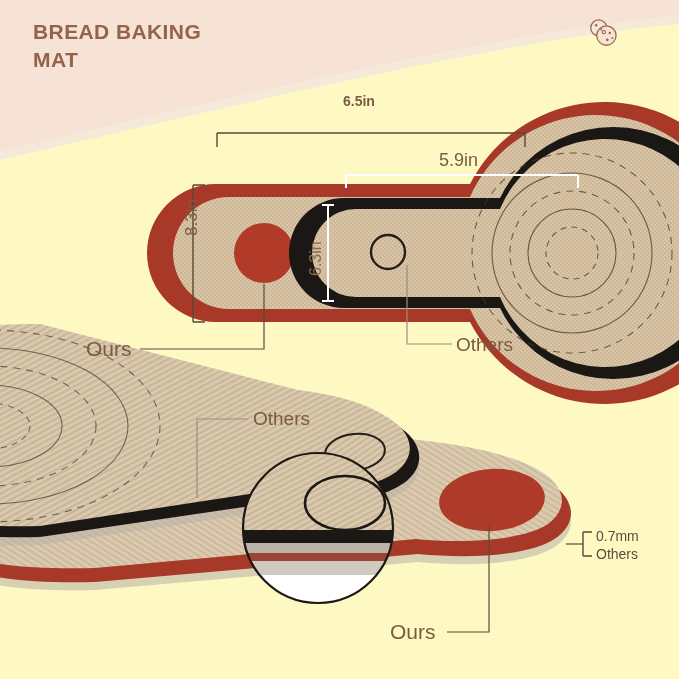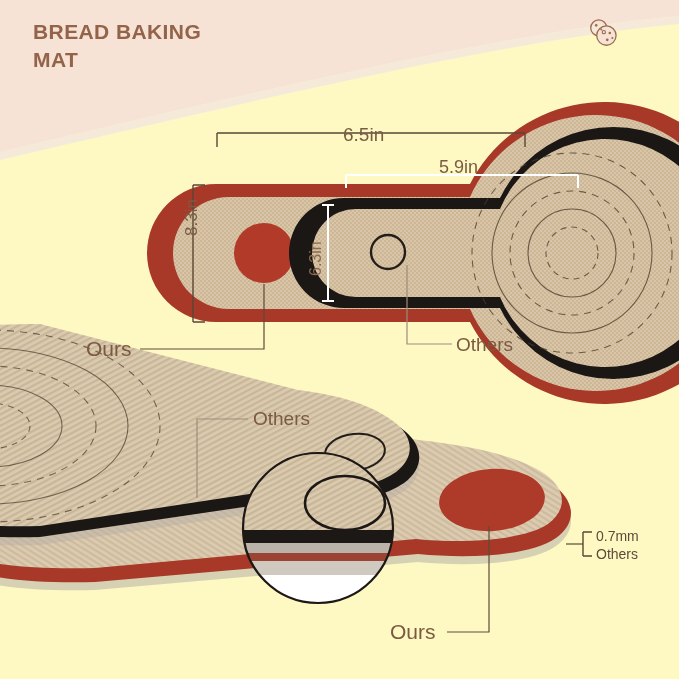--- a/index.html
+++ b/index.html
@@ -61,22 +61,22 @@
     height: 679px;
   }
 
   
   .ann {
     position: absolute;
     color: #6b543f;
     font-family: "Liberation Sans", sans-serif;
     white-space: pre-line;
   }
-  #dim-65 { left: 343px; top: 124px; font-size: 19px; color: #7a5c44; }
-  #dim-59 { left: 439px; top: 150px; font-size: 18px; color: #7a5c44; margin-top: 7px; }
+  #dim-65 { left: 343px; top: 93px; font-size: 14px; color: #7a5c44; font-weight: bold; }
+  #dim-59 { left: 439px; top: 150px; font-size: 18px; color: #7a5c44; }
   #dim-83 {
     left: 182px; top: 236px; font-size: 17px; color: #7a5c44;
     transform: rotate(-90deg); transform-origin: left top;
   }
   #dim-63 {
     left: 307px; top: 276px; font-size: 16px; color: #8a6b50;
     transform: rotate(-90deg); transform-origin: left top;
   }
   #label-ours-top { left: 86px; top: 337px; font-size: 21px; color: #7b5a42; }
   #label-others-top { left: 456px; top: 334px; font-size: 19px; color: #7b5a42; }

